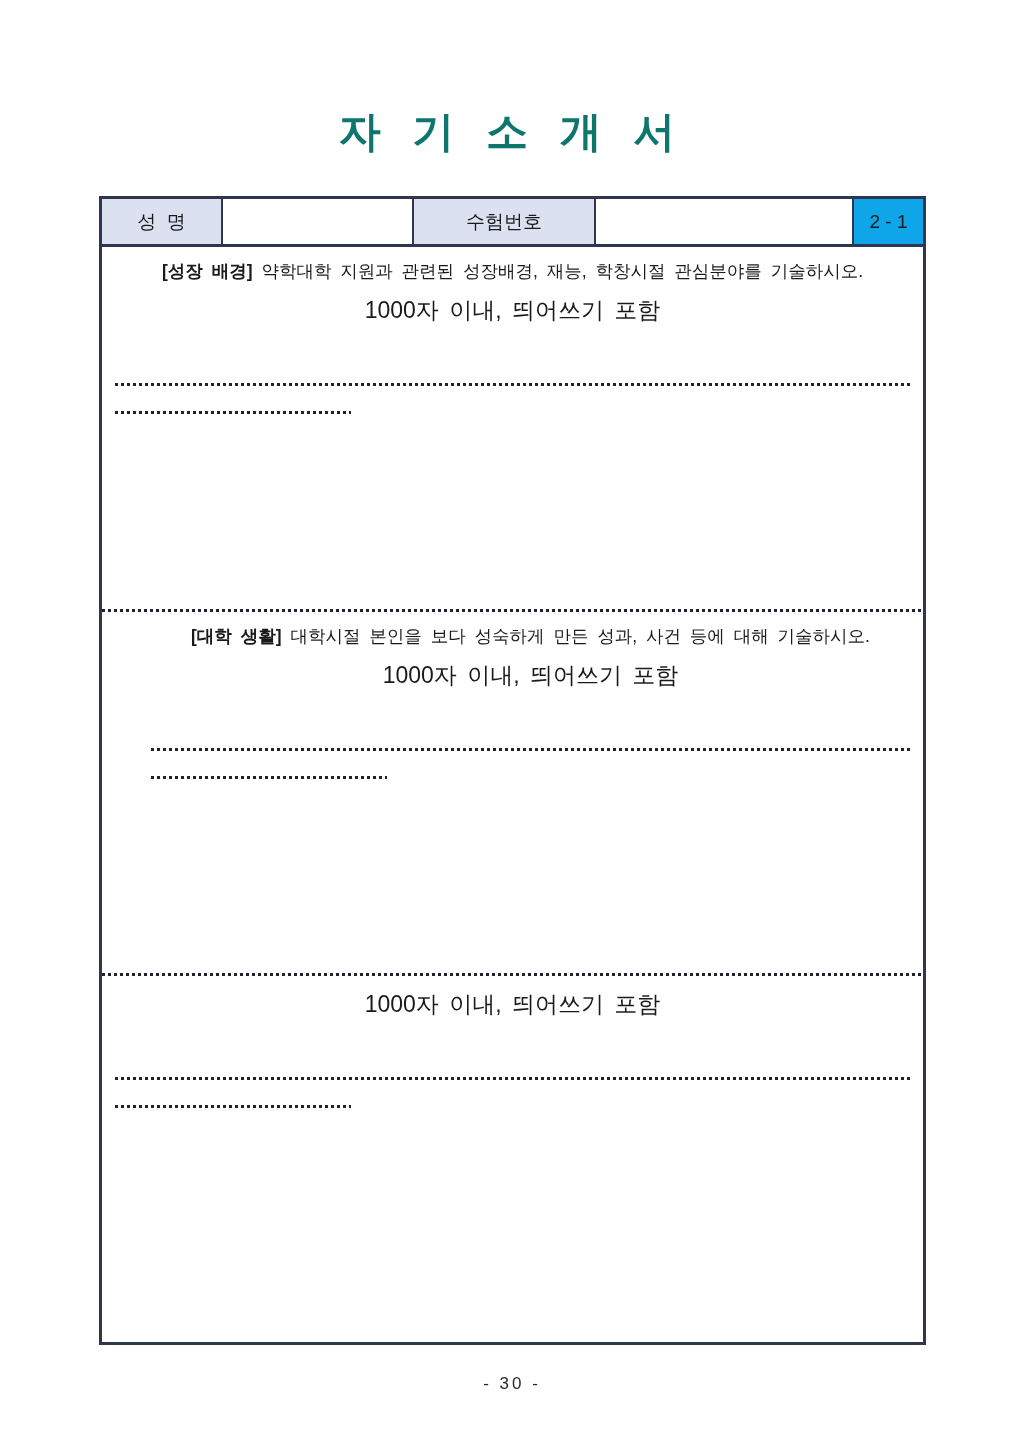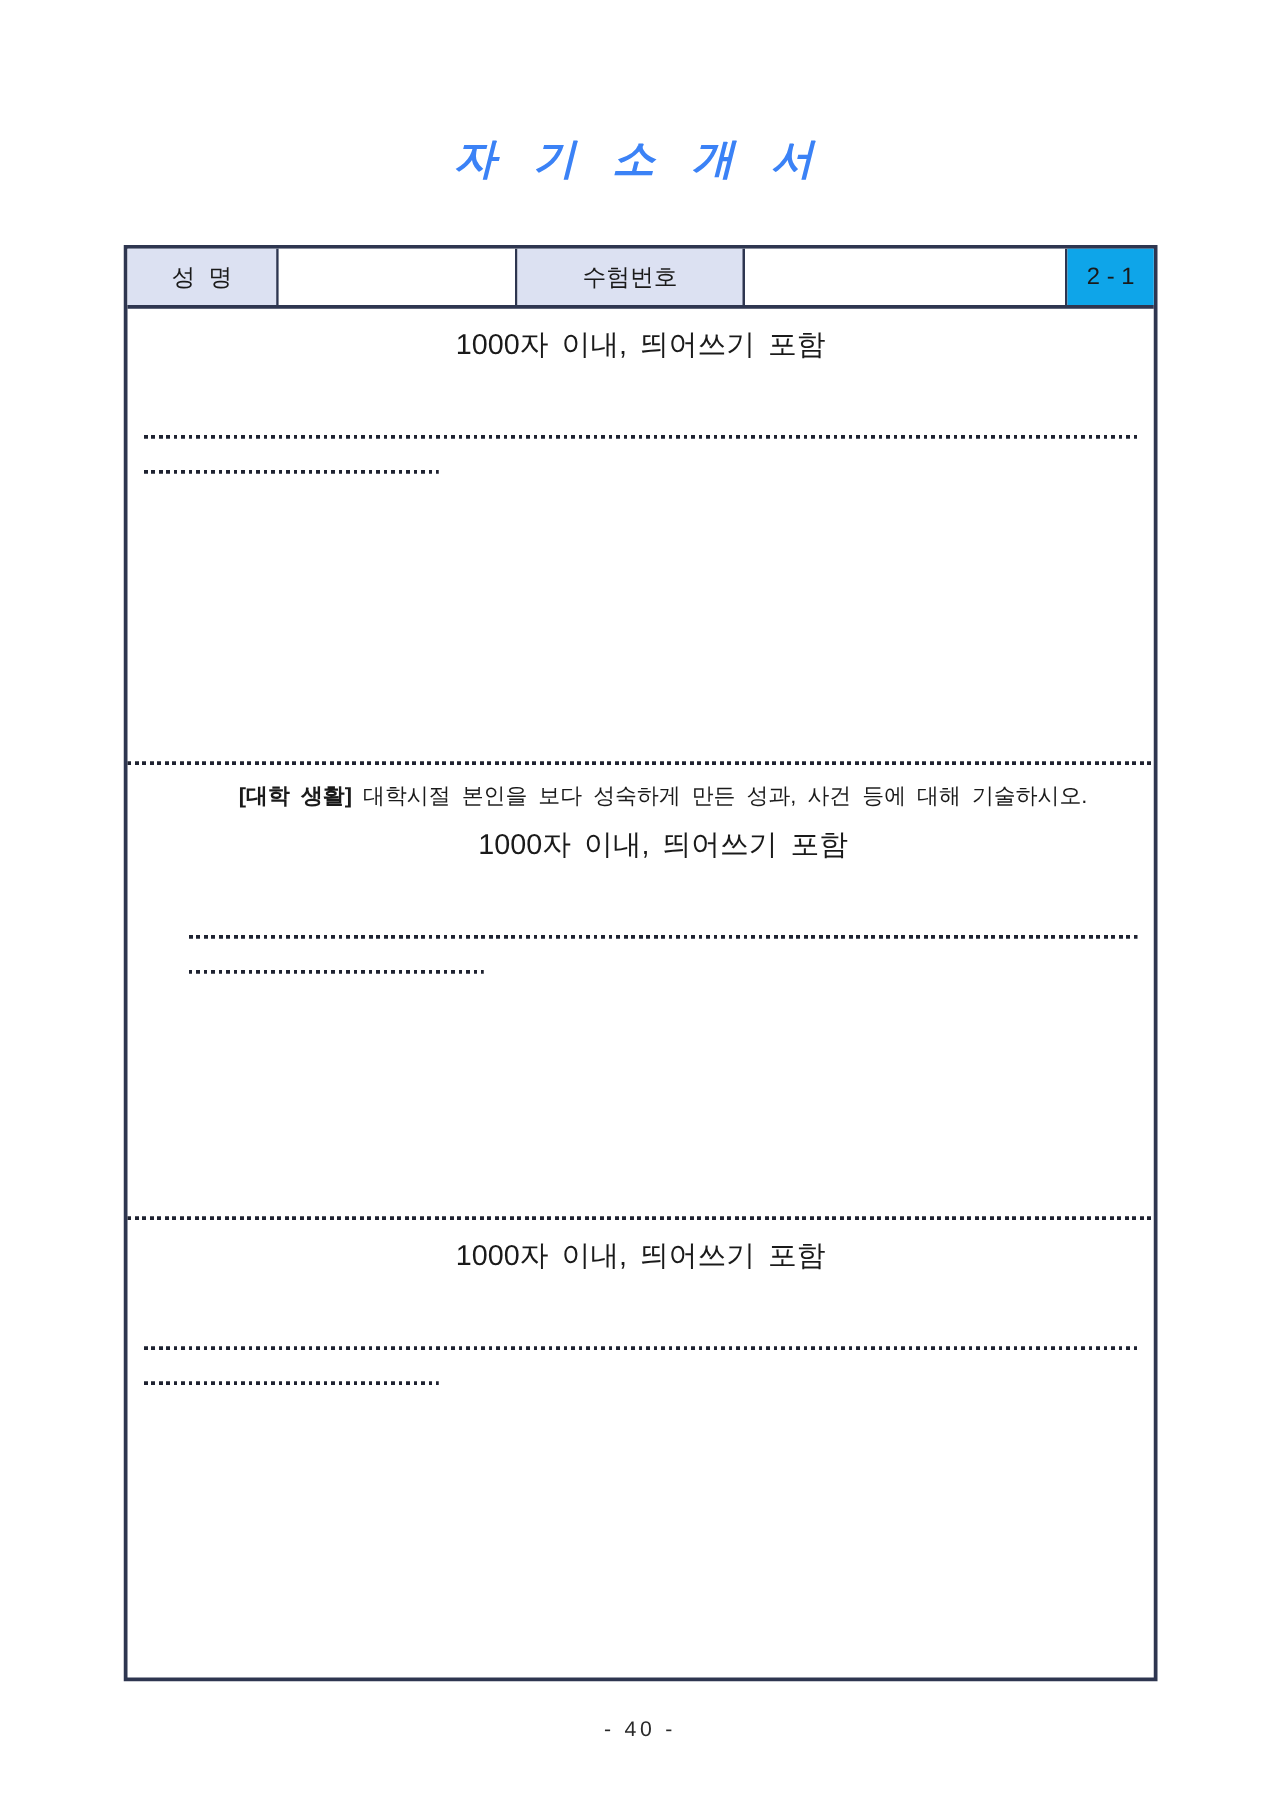--- a/index.html
+++ b/index.html
@@ -18,27 +18,26 @@
     color: var(--ink);
     position: relative;
     overflow: hidden;
   }
   .doc-title {
     position: absolute;
     top: 104px;
     left: 0;
     width: 100%;
     text-align: center;
-    font-size: 34px;
+    font-size: 42px;
     font-weight: bold;
     letter-spacing: 10px;
-    color: #3b82f6;
+    color: #0f766e;
     margin: 0;
     white-space: pre;
-    font-style: italic;
   }
   .form-box {
     position: absolute;
     left: 99px;
     top: 196px;
     width: 827px;
     height: 1149px;
     border: 3px solid var(--border);
     background: #fff;
     display: flex;
@@ -117,20 +116,21 @@
 
   <div class="header-row">
     <div class="hcell label c-name-label">성  명</div>
     <div class="hcell c-name-value"></div>
     <div class="hcell label c-exam-label">수험번호</div>
     <div class="hcell c-exam-value"></div>
     <div class="hcell c-sheet">2 - 1</div>
   </div>
 
   <div class="section sec-1">
+    <p class="prompt"><span class="tag">[성장 배경]</span><span> 약학대학 지원과 관련된 성장배경, 재능, 학창시절 관심분야를 기술하시오.</span></p>
     <p class="limit">1000자 이내, 띄어쓰기 포함</p>
     <div class="answer-area">
       <div class="dotline full"></div>
       <div class="dotline short"></div>
     </div>
   </div>
 
   <div class="divider"></div>
 
   <div class="section sec-2">
@@ -147,13 +147,13 @@
   <div class="section sec-3">
     <p class="limit">1000자 이내, 띄어쓰기 포함</p>
     <div class="answer-area">
       <div class="dotline full"></div>
       <div class="dotline short"></div>
     </div>
   </div>
 
 </div>
 
-<div class="page-footer">- 40 -</div>
+<div class="page-footer">- 30 -</div>
 
 </body></html>

